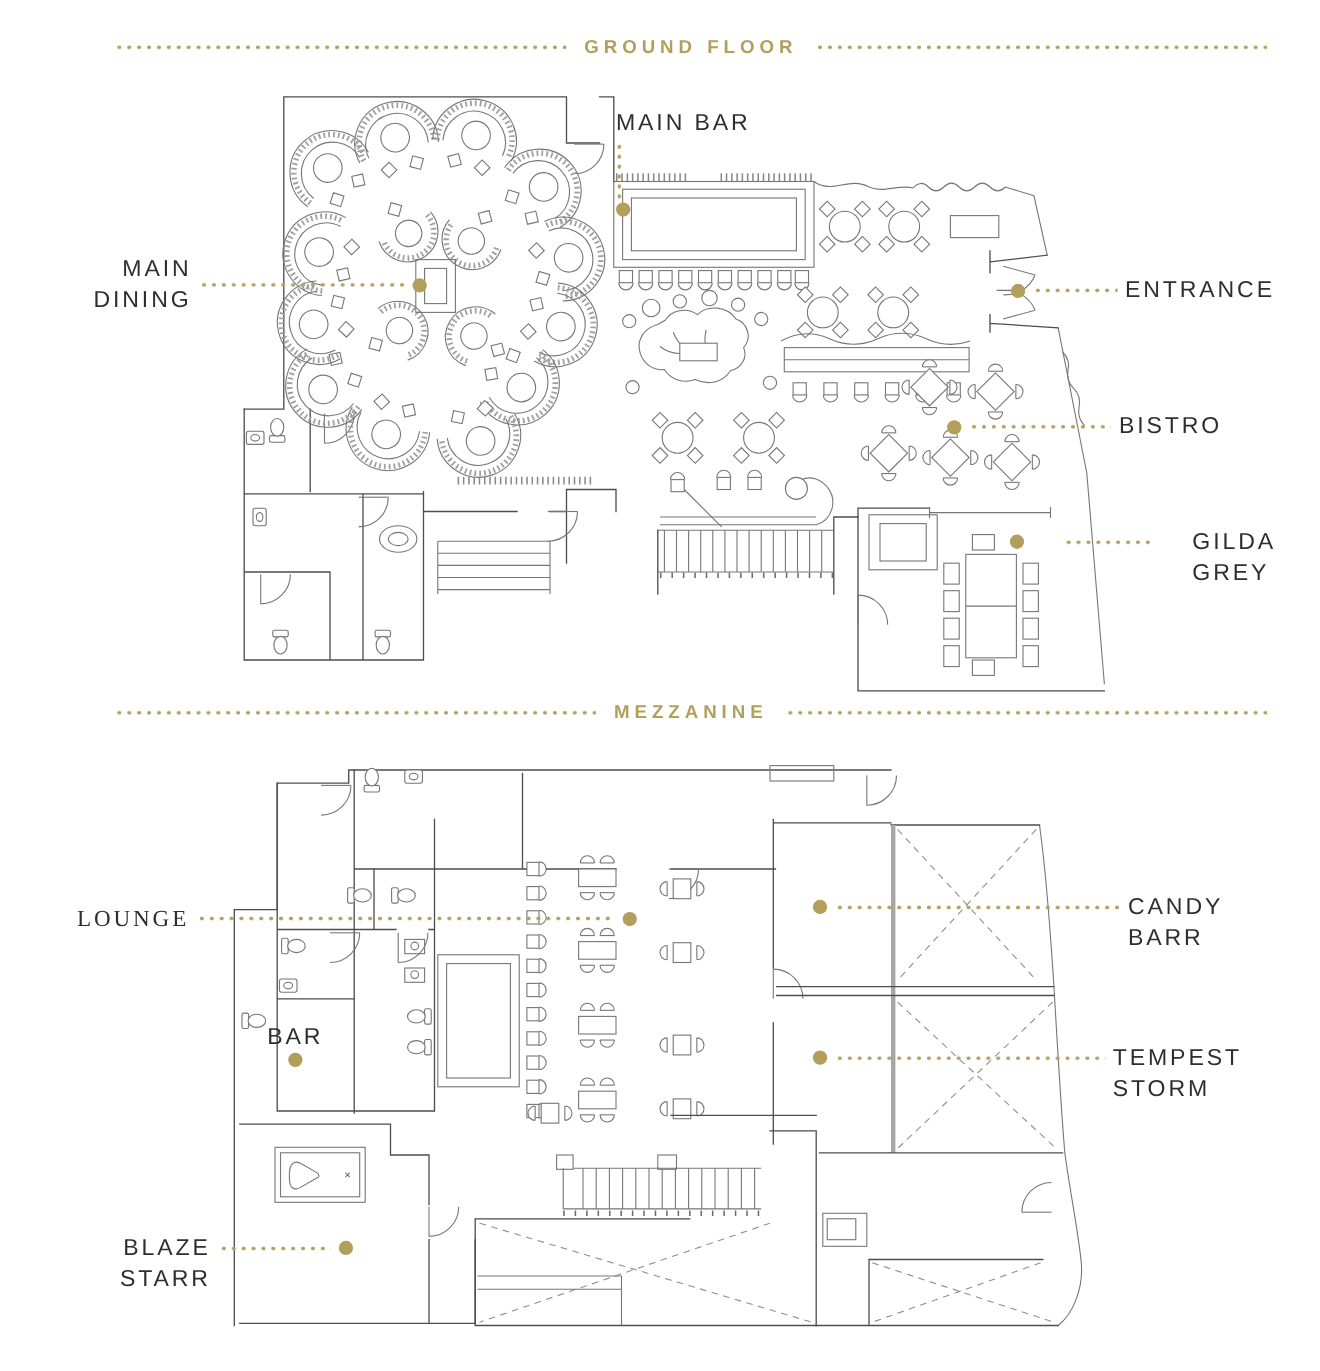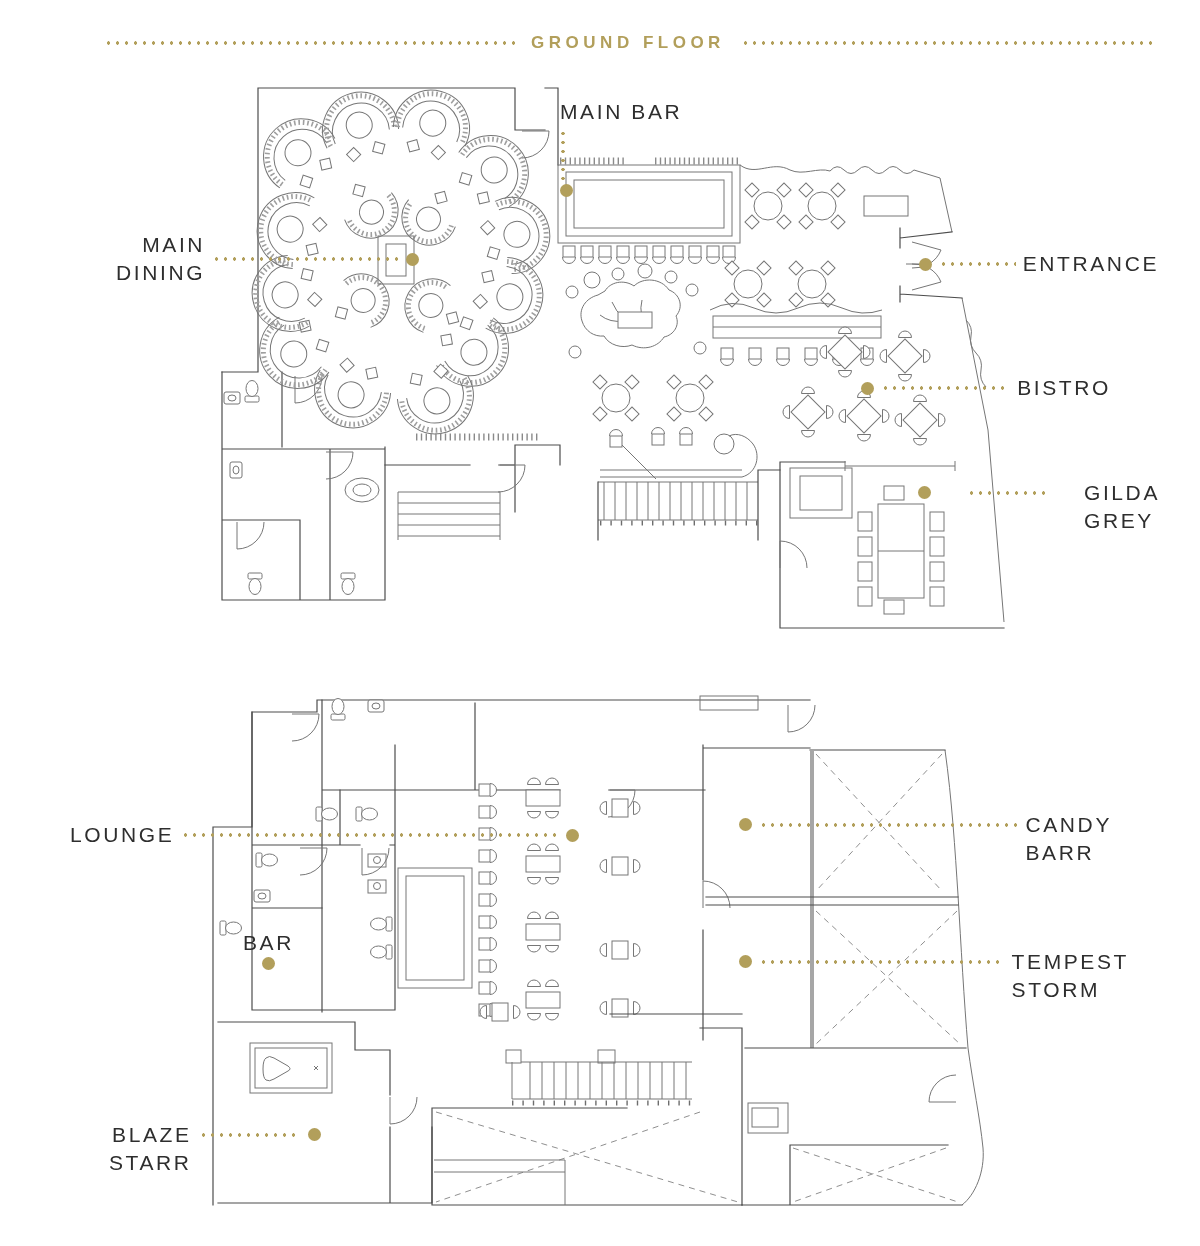--- a/index.html
+++ b/index.html
@@ -402,29 +402,34 @@
       </g>
     </g>
   </svg>
 
   
   <div class="floor-header" style="top:32px;">
     <div class="dots-h"></div>
     <span class="title">GROUND FLOOR</span>
     <div class="dots-h"></div>
   </div>
+  <div class="floor-header" style="top:637px;">
+    <div class="dots-h"></div>
+    <span class="title">MEZZANINE</span>
+    <div class="dots-h"></div>
+  </div>
 
   
   <div class="leader col" style="left:560px;top:98px;width:165px;">
     <span class="txt">MAIN BAR</span>
     <div class="dots-v"></div>
     <div class="enddot"></div>
   </div>
 
-  <div class="leader center-row" style="left:85px;top:231px;width:303px;margin-left:31px;">
+  <div class="leader center-row" style="left:85px;top:231px;width:303px;">
     <span class="txt txt-r">MAIN
 DINING</span>
     <div class="dots-h"></div>
     <div class="enddot"></div>
   </div>
 
   <div class="leader center-row" style="left:919px;top:250px;width:240px;">
     <div class="enddot"></div>
     <div class="dots-h"></div>
     <span class="txt">ENTRANCE</span>
@@ -436,21 +441,21 @@
     <span class="txt">BISTRO</span>
   </div>
 
   <div class="leader top-row" style="left:918px;top:479px;width:242px;gap:29px;">
     <div class="enddot"></div>
     <div class="dots-h"></div>
     <span class="txt">GILDA
 GREY</span>
   </div>
 
-  <div class="leader center-row" style="left:70px;top:821px;width:509px;">
+  <div class="leader center-row" style="left:70px;top:821px;width:509px;font-family:Liberation Serif, serif;">
     <span class="txt txt-r">LOUNGE</span>
     <div class="dots-h"></div>
     <div class="enddot"></div>
   </div>
 
   <div class="leader center-row" style="left:103px;top:929px;width:331px;flex-direction:column;">
     <span class="txt txt-r">BAR</span>
     <div class="dots-h"></div>
     <div class="enddot"></div>
   </div>

